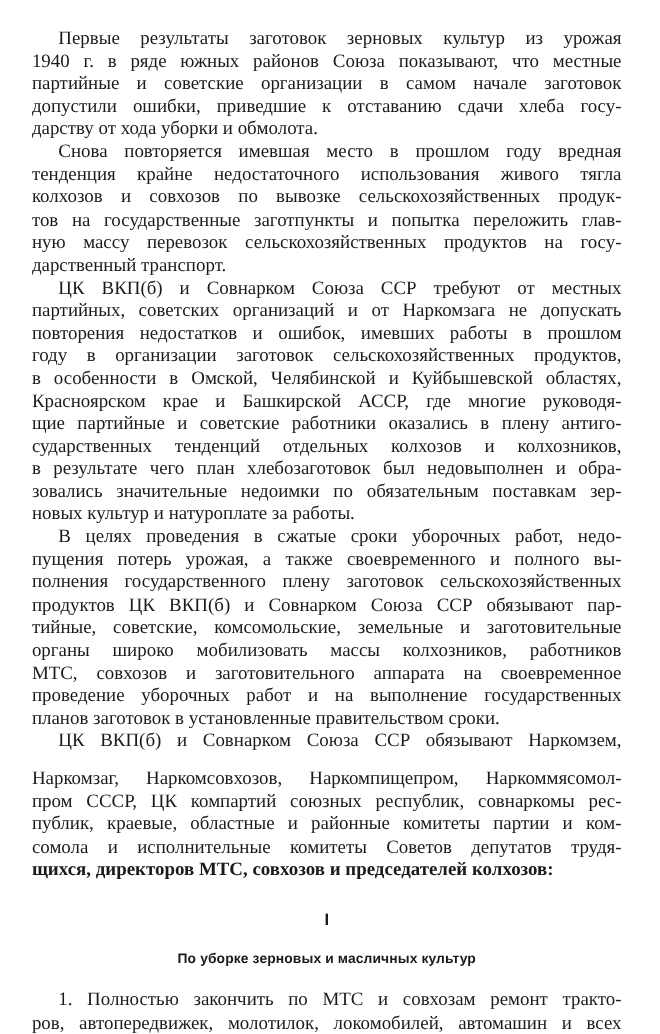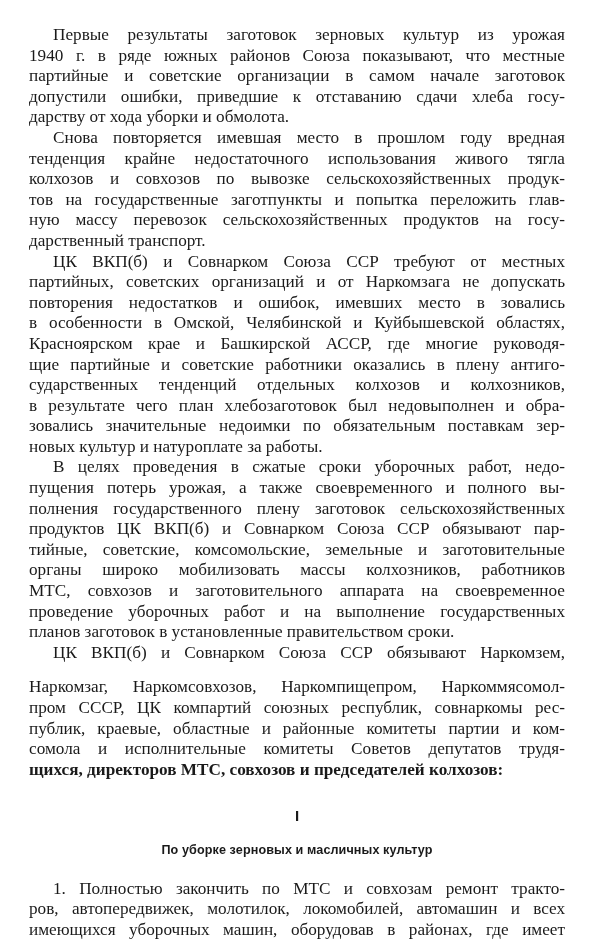--- a/index.html
+++ b/index.html
@@ -45,21 +45,22 @@
         <span class="line" style="text-indent: 24px;">Снова повторяется имевшая место в прошлом году вредная</span>
         <span class="line" style="text-indent: 0px;">тенденция крайне недостаточного использования живого тягла</span>
         <span class="line" style="text-indent: 0px;">колхозов и совхозов по вывозке сельскохозяйственных продук-</span>
         <span class="line" style="text-indent: 0px;">тов на государственные заготпункты и попытка переложить глав-</span>
         <span class="line" style="text-indent: 0px;">ную массу перевозок сельскохозяйственных продуктов на госу-</span>
         <span class="line last" style="text-indent: 0px;">дарственный транспорт.</span>
       </p>
       <p>
         <span class="line" style="text-indent: 24px;">ЦК ВКП(б) и Совнарком Союза ССР требуют от местных</span>
         <span class="line" style="text-indent: 0px;">партийных, советских организаций и от Наркомзага не допускать</span>
-        <span class="line" style="text-indent: 0px;">повторения недостатков и ошибок, имевших место в зовались</span>
+        <span class="line" style="text-indent: 0px;">повторения недостатков и ошибок, имевших работы в прошлом</span>
+        <span class="line" style="text-indent: 0px;">году в организации заготовок сельскохозяйственных продуктов,</span>
         <span class="line" style="text-indent: 0px;">в особенности в Омской, Челябинской и Куйбышевской областях,</span>
         <span class="line" style="text-indent: 0px;">Красноярском крае и Башкирской АССР, где многие руководя-</span>
         <span class="line" style="text-indent: 0px;">щие партийные и советские работники оказались в плену антиго-</span>
         <span class="line" style="text-indent: 0px;">сударственных тенденций отдельных колхозов и колхозников,</span>
         <span class="line" style="text-indent: 0px;">в результате чего план хлебозаготовок был недовыполнен и обра-</span>
         <span class="line" style="text-indent: 0px;">зовались значительные недоимки по обязательным поставкам зер-</span>
         <span class="line last" style="text-indent: 0px;">новых культур и натуроплате за работы.</span>
       </p>
       <p>
         <span class="line" style="text-indent: 24px;">В целях проведения в сжатые сроки уборочных работ, недо-</span>

